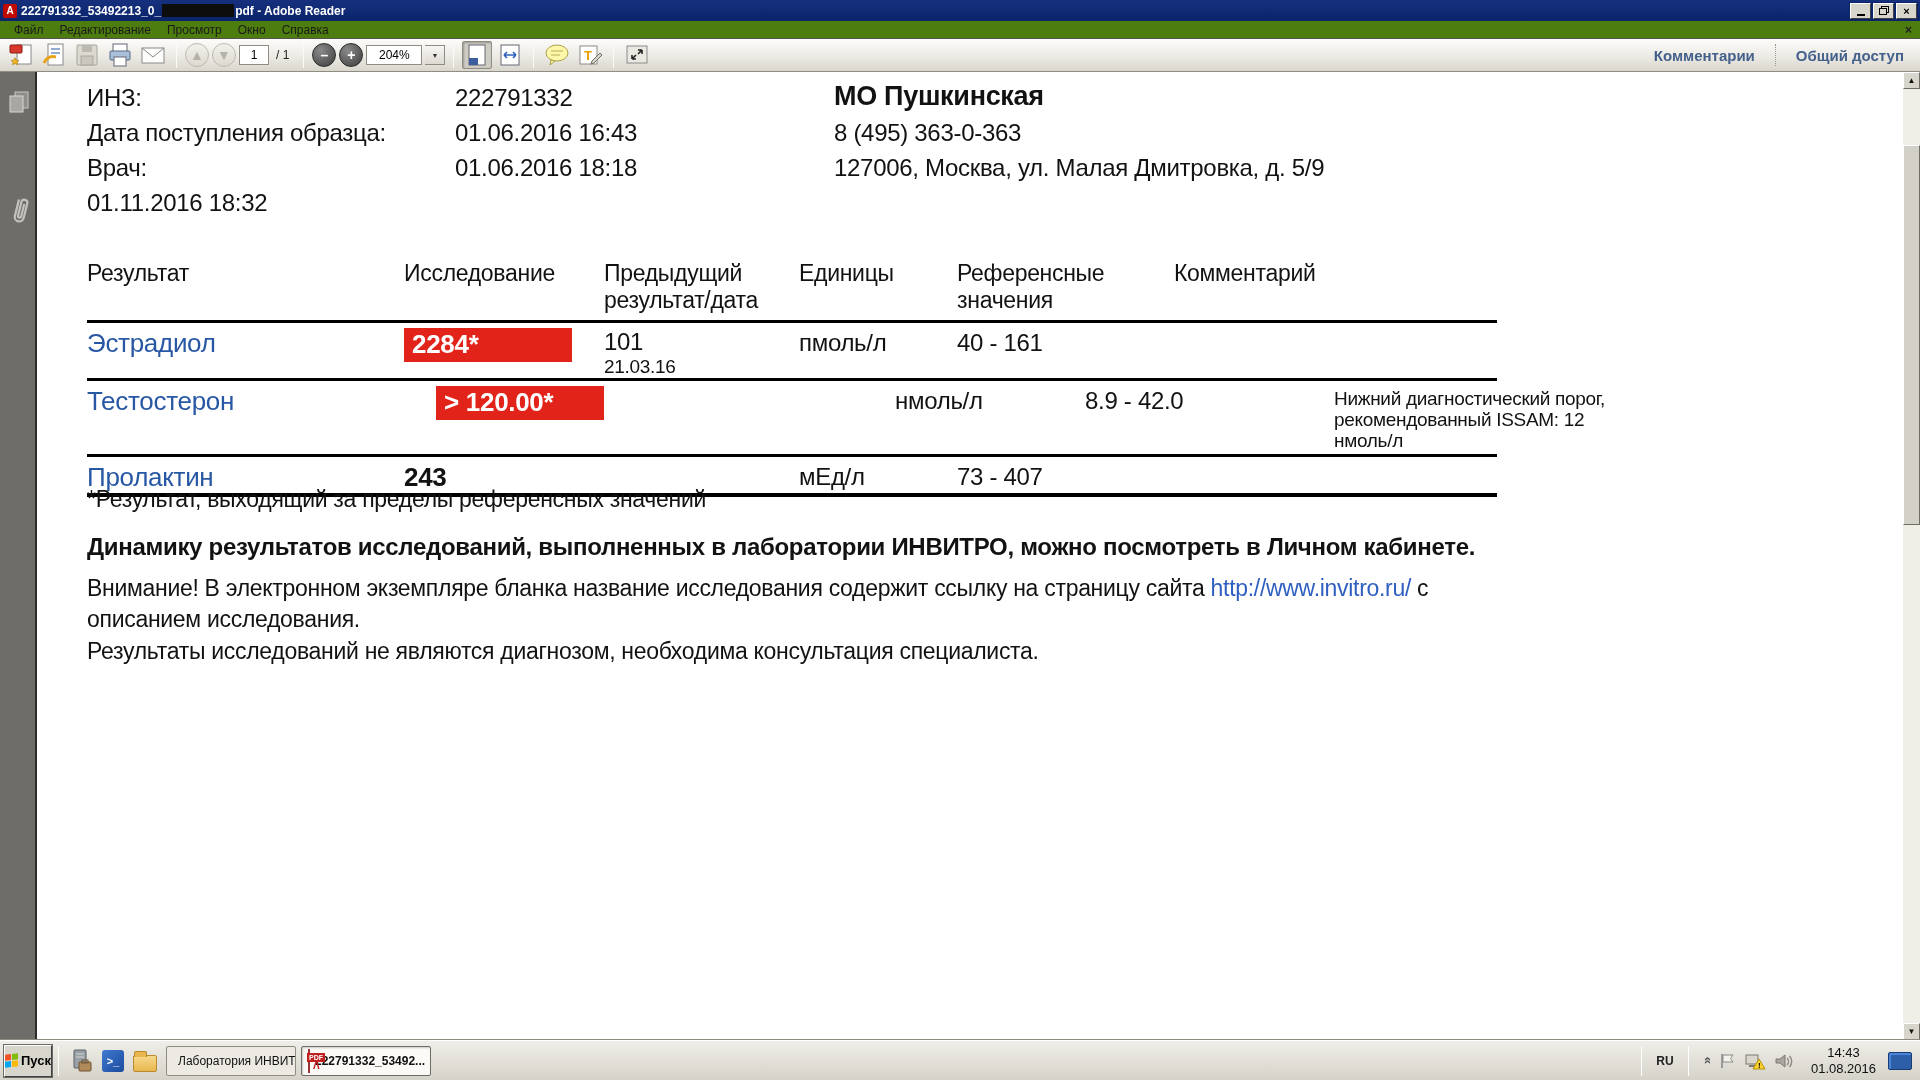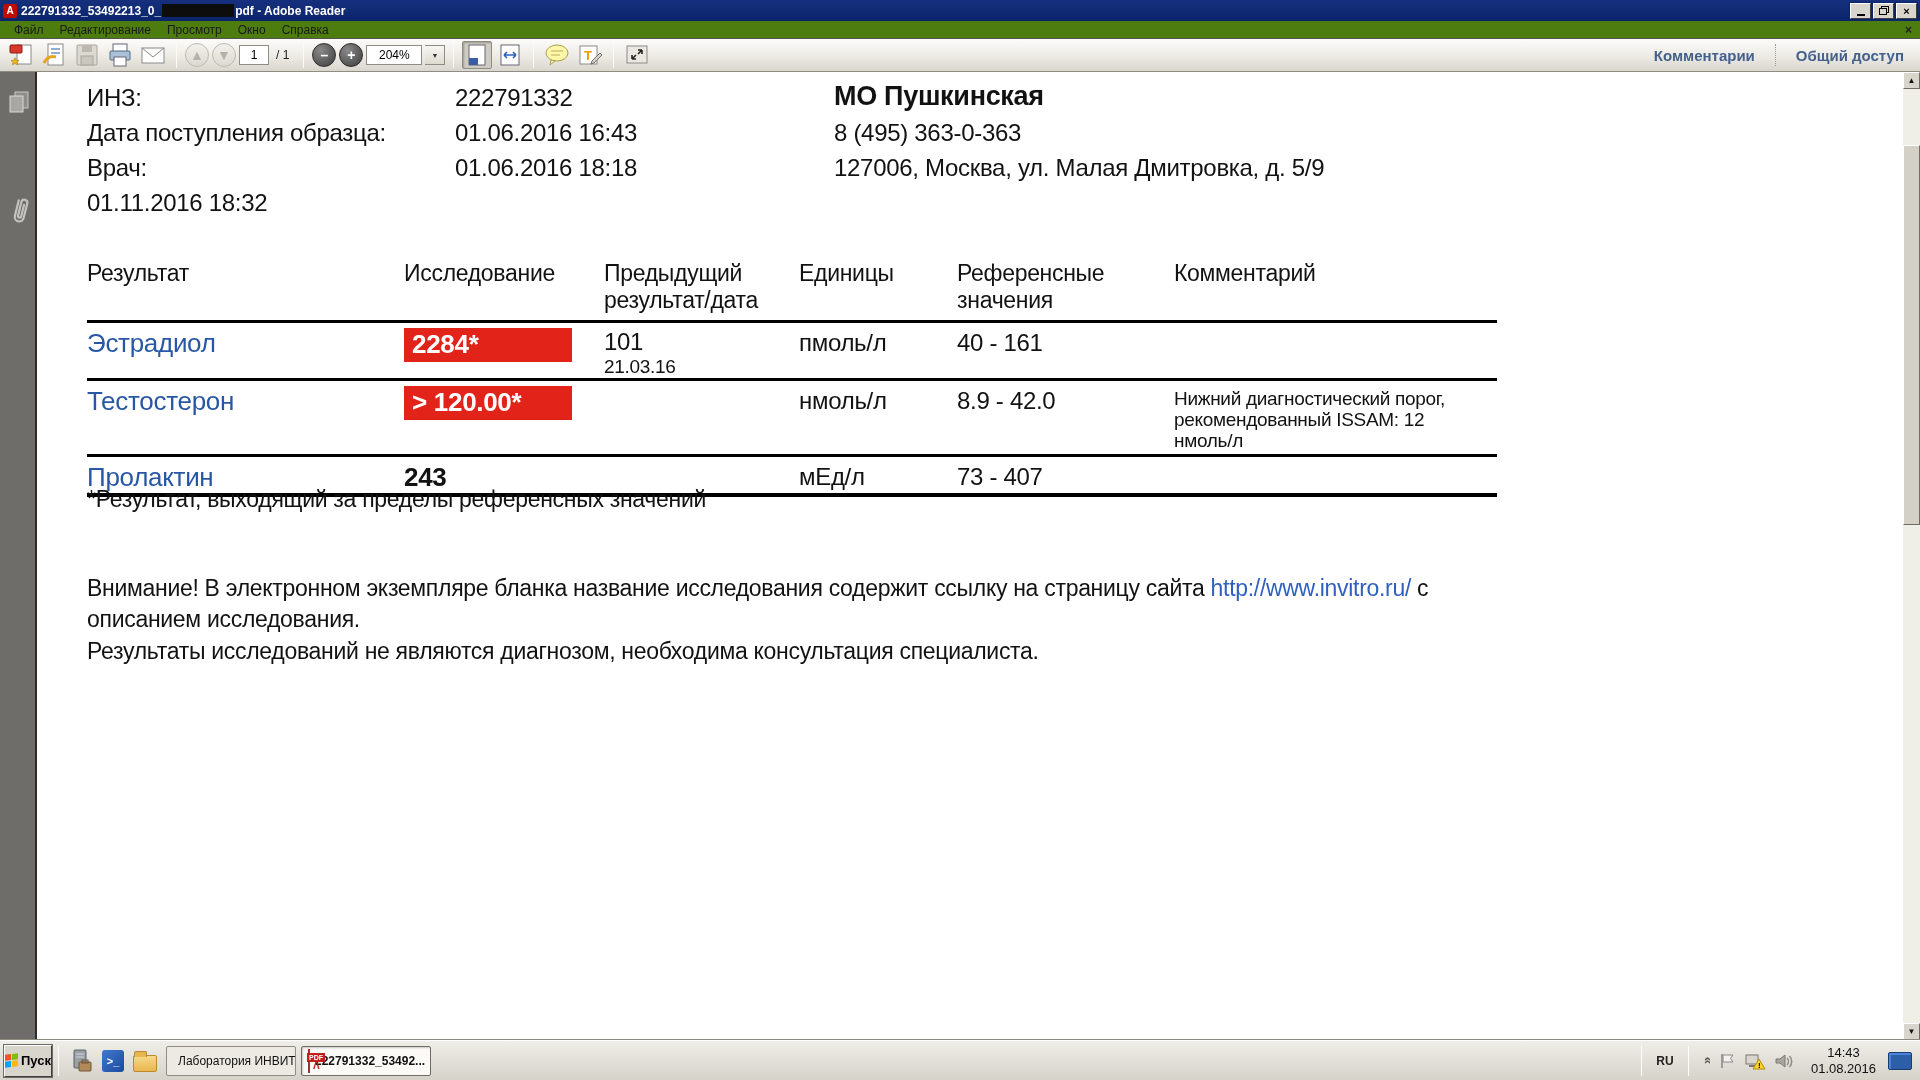--- a/index.html
+++ b/index.html
@@ -77,21 +77,21 @@
   .trow.body { padding-top:5px; }
   .trow .cell { padding-right:10px; }
   .test-name { color:#2857a4; font-size:26px; line-height:30px; }
   .result-chip { display:inline-block; background:#e2231a; color:#fff; font-weight:bold; font-size:26px; line-height:30px; padding:1px 14px 3px 8px; min-width:168px; }
   .result-plain { font-weight:bold; font-size:26px; color:#121212; }
   .prev-val { font-size:24px; line-height:28px; color:#121212; }
   .prev-date { font-size:19px; line-height:22px; color:#121212; }
   .units-val, .ref-val { font-size:24px; line-height:30px; color:#121212; }
   .comment-val { font-size:19px; line-height:21px; color:#121212; padding-top:2px; }
   .row-1 { min-height:54px; }
-  .row-2 { min-height:76px; }
+  .row-2 { min-height:76px;gap:32px; }
   .row-3 { min-height:38px; border-bottom-width:4px; }
 
   .footnote { position:absolute; left:48px; top:414px; font-size:23px; color:#121212; }
   .dynamics { position:absolute; left:48px; top:461px; font-size:24px; font-weight:bold; color:#121212; }
   .attention { position:absolute; left:48px; top:501px; font-size:23px; line-height:31px; color:#121212; width:1420px; }
   .link { color:#2f5fc0; }
   .disclaimer { position:absolute; left:48px; top:566px; font-size:23px; color:#121212; }
 
   
   .taskbar { position:absolute; left:0; top:1040px; width:1920px; height:40px;
@@ -342,20 +342,21 @@
           <div class="cell"><span class="test-name">Пролактин</span></div>
           <div class="cell"><span class="result-plain">243</span></div>
           <div class="cell"></div>
           <div class="cell units-val">мЕд/л</div>
           <div class="cell ref-val">73 - 407</div>
           <div class="cell comment-val"></div>
         </div>
       </div>
 
       <div class="footnote">*Результат, выходящий за пределы референсных значений</div>
+      <div class="dynamics">Динамику результатов исследований, выполненных в лаборатории ИНВИТРО, можно посмотреть в Личном кабинете.</div>
       <div class="attention">
         <span>Внимание! В электронном экземпляре бланка название исследования содержит ссылку на страницу сайта </span><span class="link">http://www.invitro.ru/</span><span> с описанием исследования.</span>
       </div>
       <div class="disclaimer">Результаты исследований не являются диагнозом, необходима консультация специалиста.</div>
     </div>
 
     <div class="scrollbar">
       <div class="sb-btn" style="top:0">
           <span>▲</span>
         </div>

